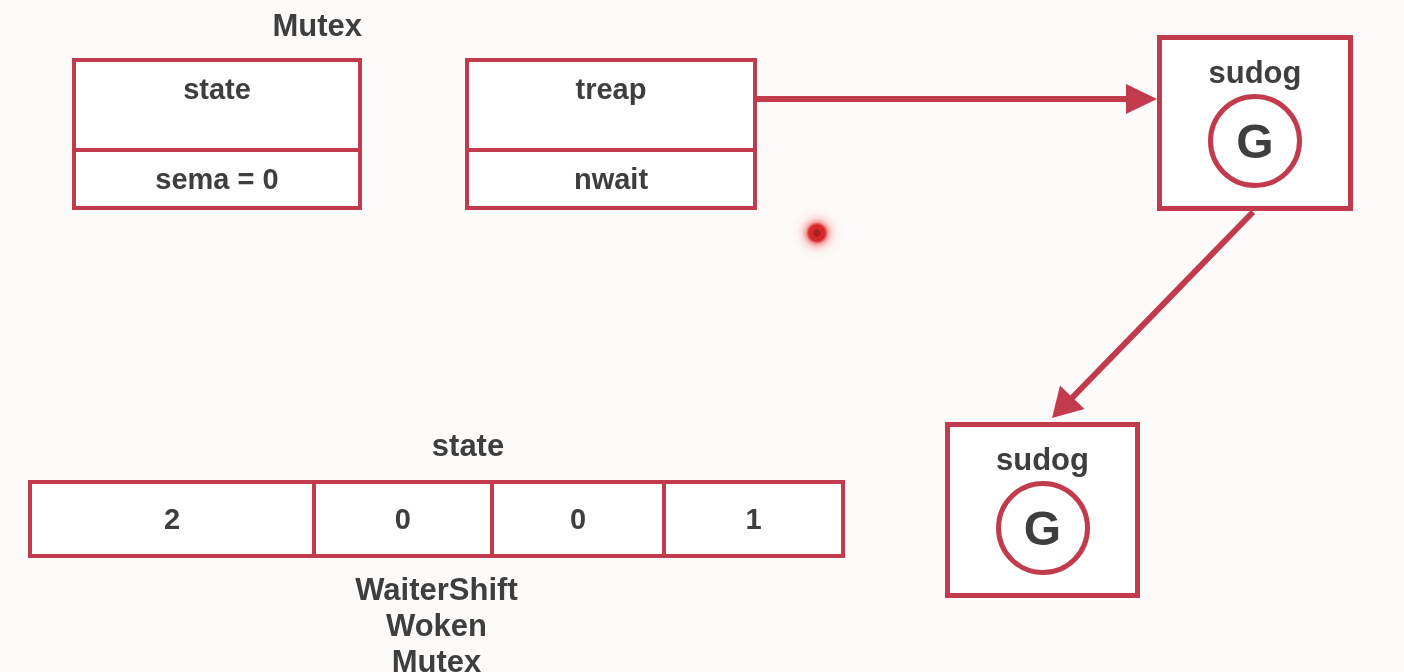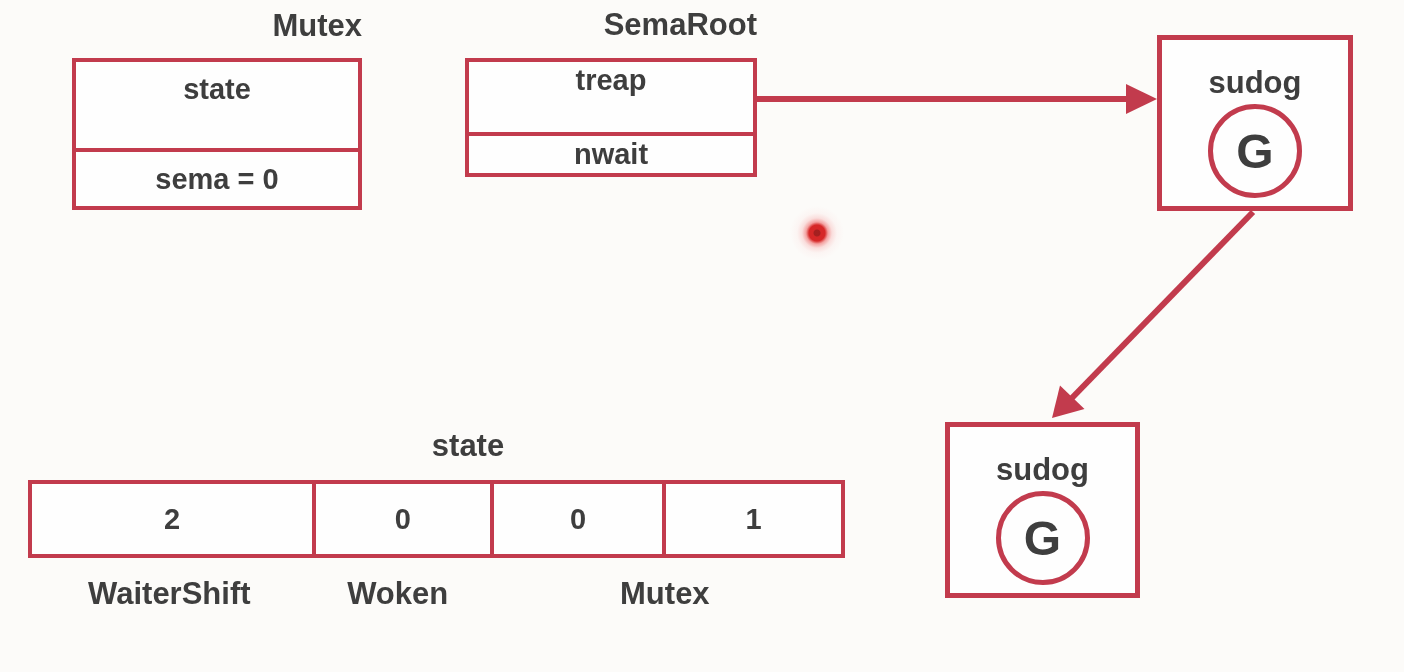--- a/index.html
+++ b/index.html
@@ -46,21 +46,21 @@
   .struct-row + .struct-row { border-top: 4px solid var(--accent); margin-top: 32px; }
 
   
   .sudog-box {
     border: 5px solid var(--accent);
     background: #fefefe;
     display: flex;
     flex-direction: column;
     align-items: center;
   }
-  .sudog-title { font-size: 31px; margin-top: 24px; line-height: 38px; }
+  .sudog-title { font-size: 31px; margin-top: 14px; line-height: 38px; }
   .g-circle {
     width: 94px;
     height: 94px;
     border: 5px solid var(--accent);
     border-radius: 50%;
     display: flex;
     align-items: center;
     justify-content: center;
     margin-top: 2px;
   }
@@ -82,21 +82,21 @@
     display: flex;
     align-items: center;
     justify-content: center;
     font-size: 29px;
   }
   .state-cell + .state-cell { border-left: 4px solid var(--accent); }
   .w1 { flex: 0 0 34.6%; }
   .w2 { flex: 0 0 22.0%; }
   .w3 { flex: 0 0 21.3%; }
   .w4 { flex: 1 1 auto; }
-  .state-labels { display: flex; }
+  .state-labels { display: flex; flex-direction: column; }
   .state-label {
     display: flex;
     align-items: center;
     justify-content: center;
     font-size: 31px;
   }
 
   
   .arrows { pointer-events: none; }
 
@@ -118,22 +118,21 @@
 <body>
 
 <div class="canvas">
 
   <div class="abs struct-title" style="left:72px; top:6px; width:290px;">Mutex</div>
   <div class="abs struct-box" style="left:72px; top:58px; width:290px; height:152px;">
     <div class="struct-row">state</div>
     <div class="struct-row">sema = 0</div>
   </div>
 
-  <div class="abs struct-title" style="left:465px; top:5px; width:292px;">SemaRoot</div>
-  <div class="abs struct-box" style="left:465px; top:58px; width:292px; height:119px;">
+  <div class="abs struct-box" style="left:465px; top:58px; width:292px; height:152px;">
     <div class="struct-row">treap</div>
     <div class="struct-row">nwait</div>
   </div>
 
   <div class="abs sudog-box" style="left:1157px; top:35px; width:196px; height:176px;">
     <div class="sudog-title">sudog</div>
     <div class="g-circle">
       <span class="g-letter">G</span>
     </div>
   </div>

